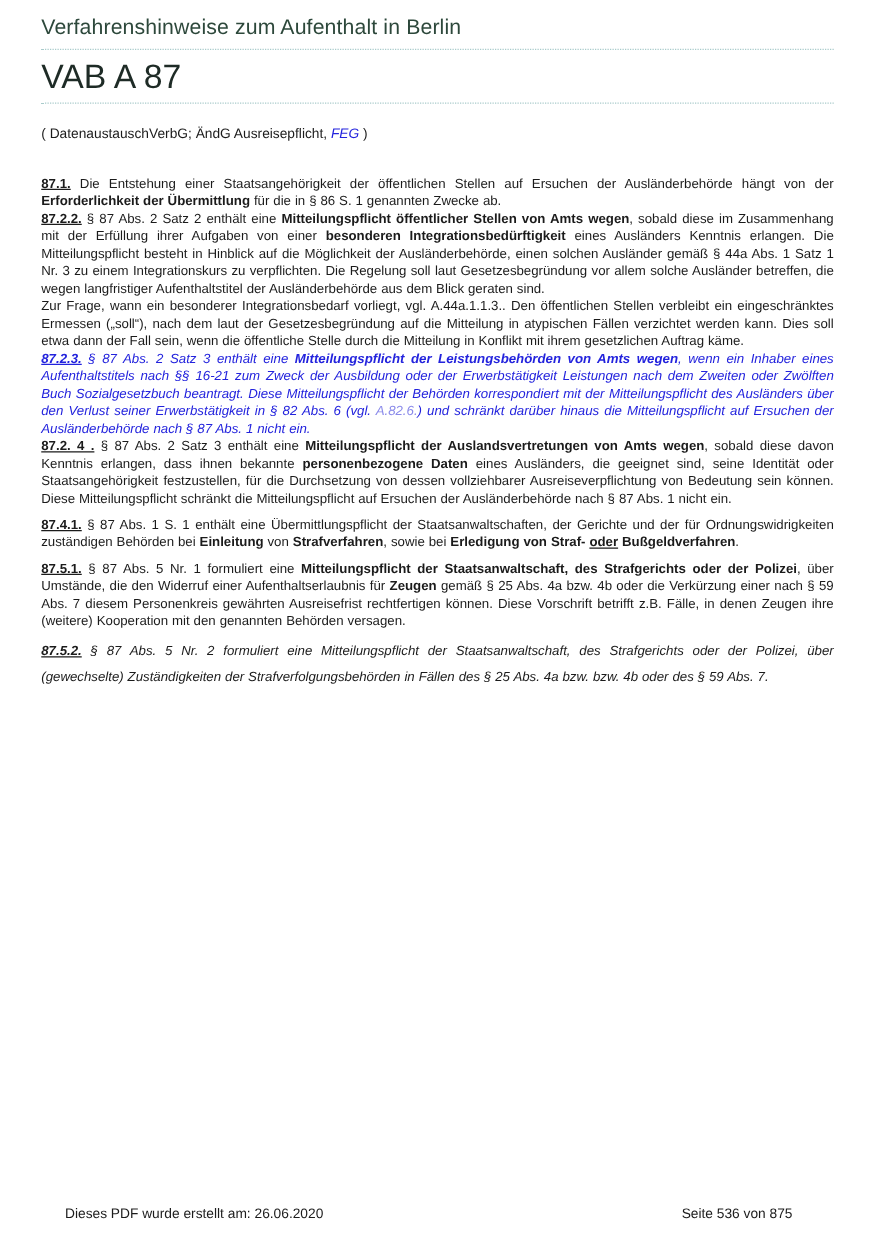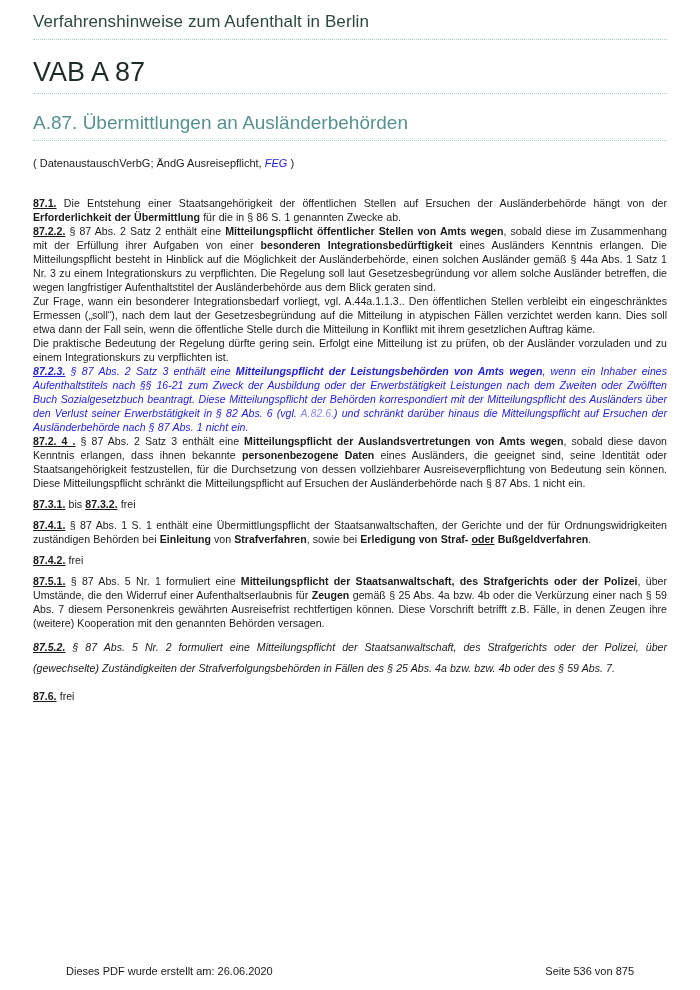--- a/index.html
+++ b/index.html
@@ -23,21 +23,21 @@
   }
   .header-title {
     font-size: 17px;
     font-weight: 400;
     color: var(--header-green, #2d483b);
     padding-bottom: 7px;
     border-bottom: 1px dotted var(--dotted-line, #a9cbcb);
     letter-spacing: 0.1px;
   }
   .doc-code {
-    margin-top: 17px;
+    margin-top: 6px;
     font-size: 27px;
     font-weight: 400;
     color: var(--title-dark, #1e2b26);
     padding-bottom: 5px;
     border-bottom: 1px dotted var(--dotted-line, #a9cbcb);
   }
   .section-title {
     margin-top: 7px;
     font-size: 19px;
     font-weight: 400;
@@ -65,55 +65,50 @@
   p.gapC { margin-top: 10px; }
   p.loose { line-height: 21px; font-style: italic; }
   .b { font-weight: bold; }
   .u { text-decoration: underline; }
   .i { font-style: italic; }
   .blue { color: var(--link-blue, #2323dd); }
   .ref  { color: var(--ref-blue, #8a8aea); }
   a.run-link { cursor: pointer; }
   footer.page-footer {
     position: absolute;
-    left: 33px;
+    left: 19px;
     right: 33px;
     bottom: 13px;
     display: flex;
     justify-content: space-between;
     font-size: 11px;
     color: #1b1b1b;
   }
 </style>
 </head>
 <body>
 
 <div class="page">
 
   <div class="header-title">Verfahrenshinweise zum Aufenthalt in Berlin</div>
 
   <h1 class="doc-code">VAB A 87</h1>
 
-  <h2 class="section-title">A.87. Übermittlungen an Ausländerbehörden</h2>
 
   <div class="subtitle"><span>( DatenaustauschVerbG; ÄndG Ausreisepflicht, </span><a class="i blue run-link">FEG</a><span> )</span></div>
 
   <main class="body-text">
       <p class="para"><span class="b u">87.1.</span><span> Die Entstehung einer Staatsangehörigkeit der öffentlichen Stellen auf Ersuchen der Ausländerbehörde hängt von der </span><span class="b">Erforderlichkeit der Übermittlung</span><span> für die in § 86 S. 1 genannten Zwecke ab.</span></p>
       <p class="para"><span class="b u">87.2.2.</span><span> § 87 Abs. 2 Satz 2 enthält eine </span><span class="b">Mitteilungspflicht öffentlicher Stellen von Amts wegen</span><span>, sobald diese im Zusammenhang mit der Erfüllung ihrer Aufgaben von einer </span><span class="b">besonderen Integrationsbedürftigkeit</span><span> eines Ausländers Kenntnis erlangen. Die Mitteilungspflicht besteht in Hinblick auf die Möglichkeit der Ausländerbehörde, einen solchen Ausländer gemäß § 44a Abs. 1 Satz 1 Nr. 3 zu einem Integrationskurs zu verpflichten. Die Regelung soll laut Gesetzesbegründung vor allem solche Ausländer betreffen, die wegen langfristiger Aufenthaltstitel der Ausländerbehörde aus dem Blick geraten sind.</span></p>
       <p class="para"><span>Zur Frage, wann ein besonderer Integrationsbedarf vorliegt, vgl. A.44a.1.1.3.. Den öffentlichen Stellen verbleibt ein eingeschränktes Ermessen („soll“), nach dem laut der Gesetzesbegründung auf die Mitteilung in atypischen Fällen verzichtet werden kann. Dies soll etwa dann der Fall sein, wenn die öffentliche Stelle durch die Mitteilung in Konflikt mit ihrem gesetzlichen Auftrag käme.</span></p>
-      <p class="para"><span>Die praktische Bedeutung der Regelung dürfte gering sein. Erfolgt eine Mitteilung ist zu prüfen, ob der Ausländer vorzuladen und zu einem Integrationskurs zu verpflichten ist.</span></p>
       <p class="para"><span class="b u i blue">87.2.3.</span><span class="i blue"> § 87 Abs. 2 Satz 3 enthält eine </span><span class="b i blue">Mitteilungspflicht der Leistungsbehörden von Amts wegen</span><span class="i blue">, wenn ein Inhaber eines Aufenthaltstitels nach §§ 16-21 zum Zweck der Ausbildung oder der Erwerbstätigkeit Leistungen nach dem Zweiten oder Zwölften Buch Sozialgesetzbuch beantragt. Diese Mitteilungspflicht der Behörden korrespondiert mit der Mitteilungspflicht des Ausländers über den Verlust seiner Erwerbstätigkeit in § 82 Abs. 6 (vgl. </span><a class="i ref run-link">A.82.6.</a><span class="i blue">) und schränkt darüber hinaus die Mitteilungspflicht auf Ersuchen der Ausländerbehörde nach § 87 Abs. 1 nicht ein.</span></p>
       <p class="para"><span class="b u">87.2. 4 .</span><span> § 87 Abs. 2 Satz 3 enthält eine </span><span class="b">Mitteilungspflicht der Auslandsvertretungen von Amts wegen</span><span>, sobald diese davon Kenntnis erlangen, dass ihnen bekannte </span><span class="b">personenbezogene Daten</span><span> eines Ausländers, die geeignet sind, seine Identität oder Staatsangehörigkeit festzustellen, für die Durchsetzung von dessen vollziehbarer Ausreiseverpflichtung von Bedeutung sein können. Diese Mitteilungspflicht schränkt die Mitteilungspflicht auf Ersuchen der Ausländerbehörde nach § 87 Abs. 1 nicht ein.</span></p>
-      <p class="para gapB"><span class="b u">87.3.1.</span><span> bis </span><span class="b u">87.3.2.</span><span> frei</span></p>
       <p class="para gapB"><span class="b u">87.4.1.</span><span> § 87 Abs. 1 S. 1 enthält eine Übermittlungspflicht der Staatsanwaltschaften, der Gerichte und der für Ordnungswidrigkeiten zuständigen Behörden bei </span><span class="b">Einleitung</span><span> von </span><span class="b">Strafverfahren</span><span>, sowie bei </span><span class="b">Erledigung von Straf- </span><span class="b u">oder</span><span class="b"> </span><span class="b">Bußgeldverfahren</span><span>.</span></p>
-      <p class="para gapB"><span class="b u">87.4.2.</span><span> frei</span></p>
       <p class="para gapB"><span class="b u">87.5.1.</span><span> § 87 Abs. 5 Nr. 1 formuliert eine </span><span class="b">Mitteilungspflicht der Staatsanwaltschaft, des Strafgerichts oder der Polizei</span><span>, über Umstände, die den Widerruf einer Aufenthaltserlaubnis für </span><span class="b">Zeugen</span><span> gemäß § 25 Abs. 4a bzw. 4b oder die Verkürzung einer nach § 59 Abs. 7 diesem Personenkreis gewährten Ausreisefrist rechtfertigen können. Diese Vorschrift betrifft z.B. Fälle, in denen Zeugen ihre (weitere) Kooperation mit den genannten Behörden versagen.</span></p>
       <p class="para gapB loose"><span class="b u">87.5.2.</span><span> § 87 Abs. 5 Nr. 2 formuliert eine Mitteilungspflicht der Staatsanwaltschaft, des Strafgerichts oder der Polizei, über (gewechselte) Zuständigkeiten der Strafverfolgungsbehörden in Fällen des § 25 Abs. 4a bzw. bzw. 4b oder des § 59 Abs. 7.</span></p>
-      <p class="para gapC"><span class="b u">87.6.</span><span> frei</span></p>
     </main>
 
   <footer class="page-footer">
     <span>Dieses PDF wurde erstellt am: 26.06.2020</span>
     <span>Seite 536 von 875</span>
   </footer>
 
 </div>
 
 </body></html>

